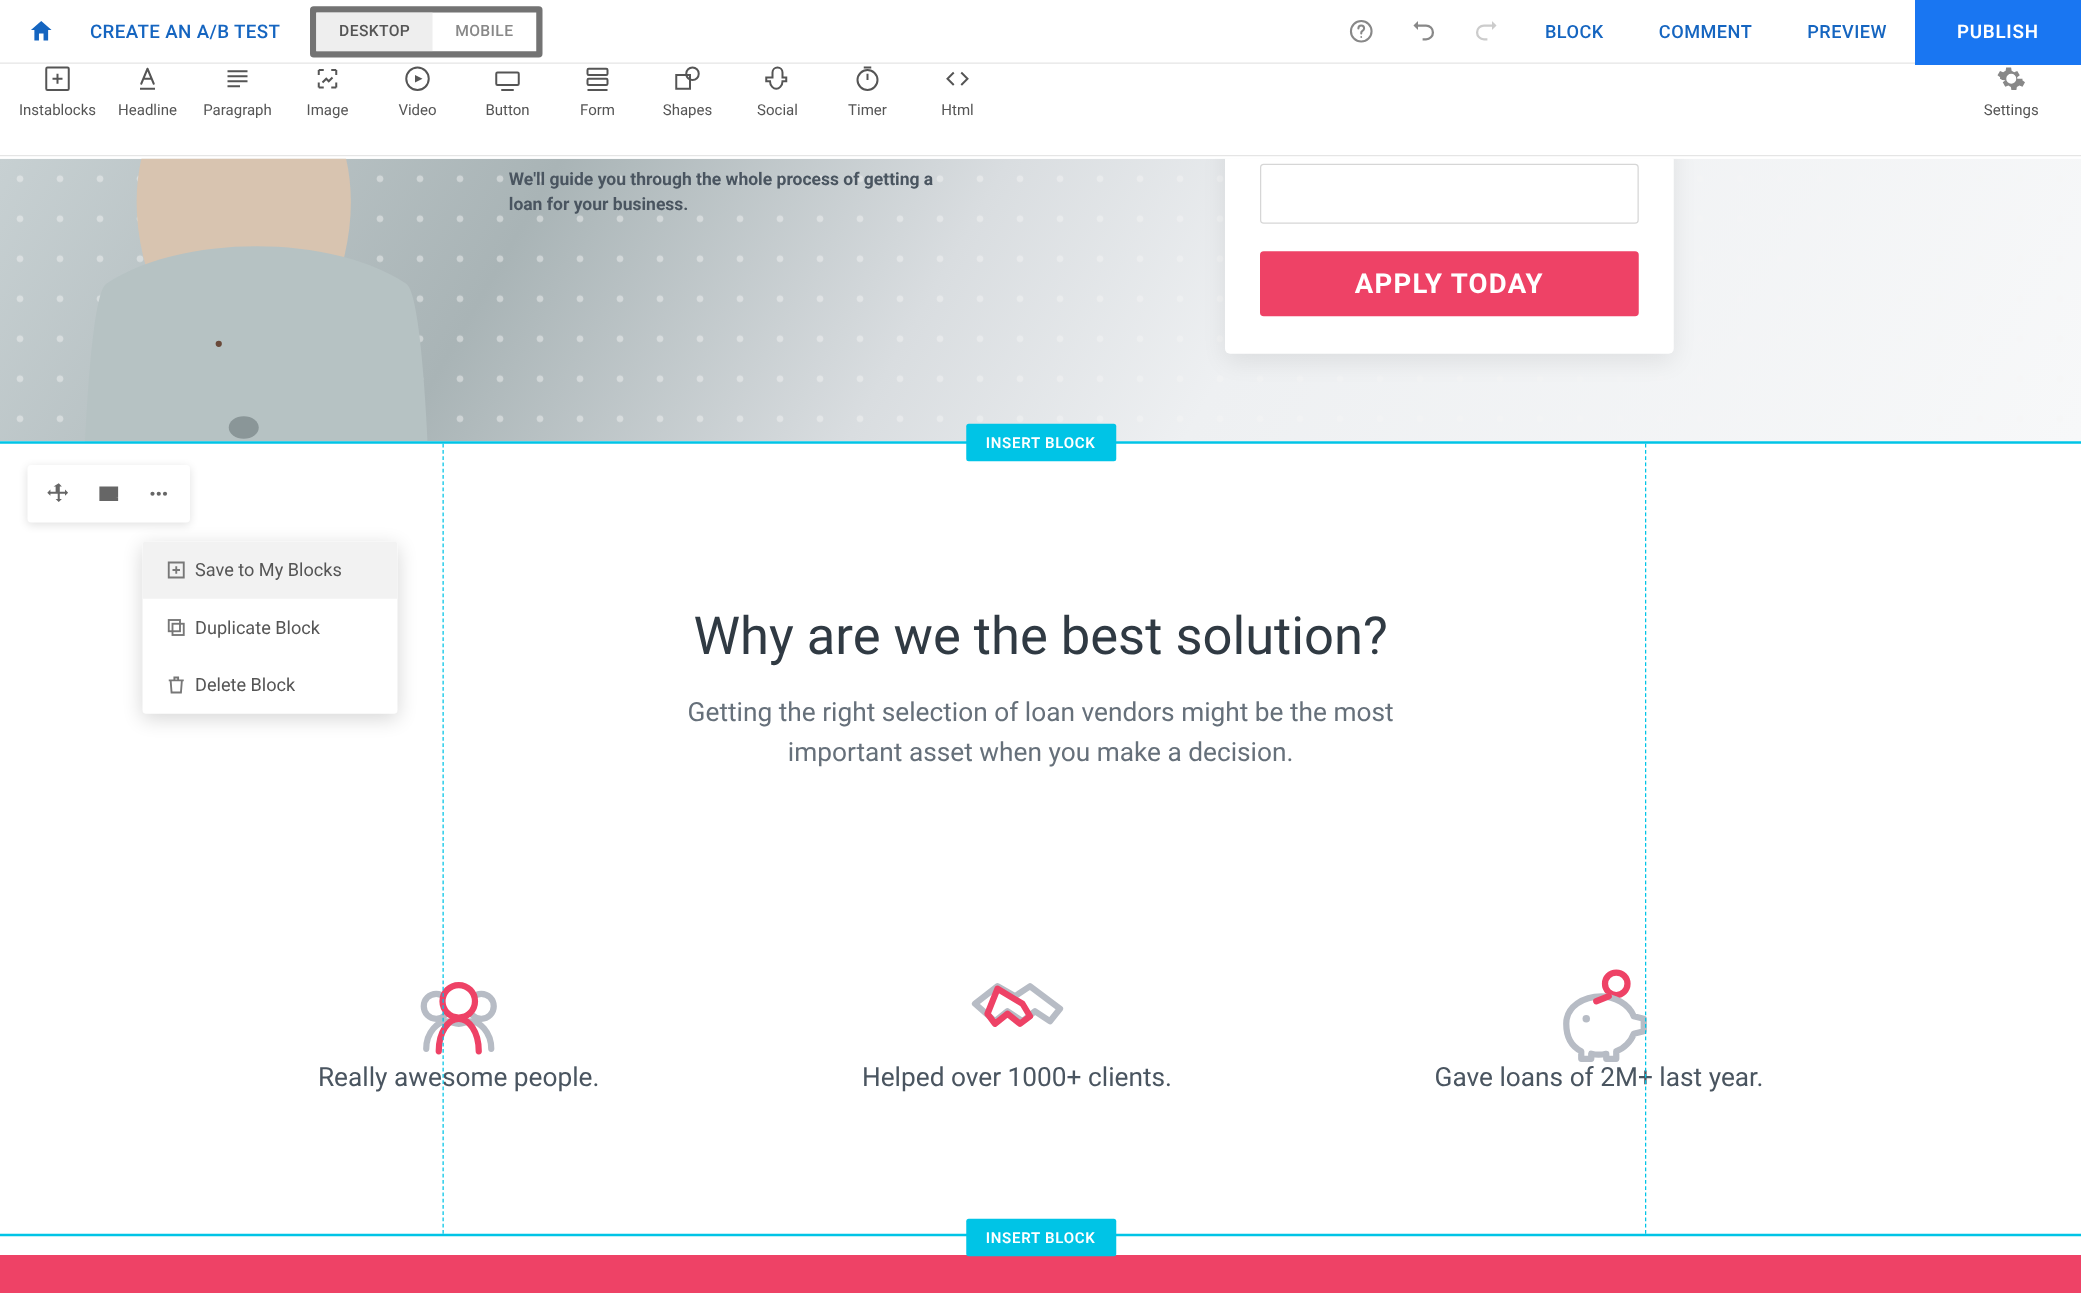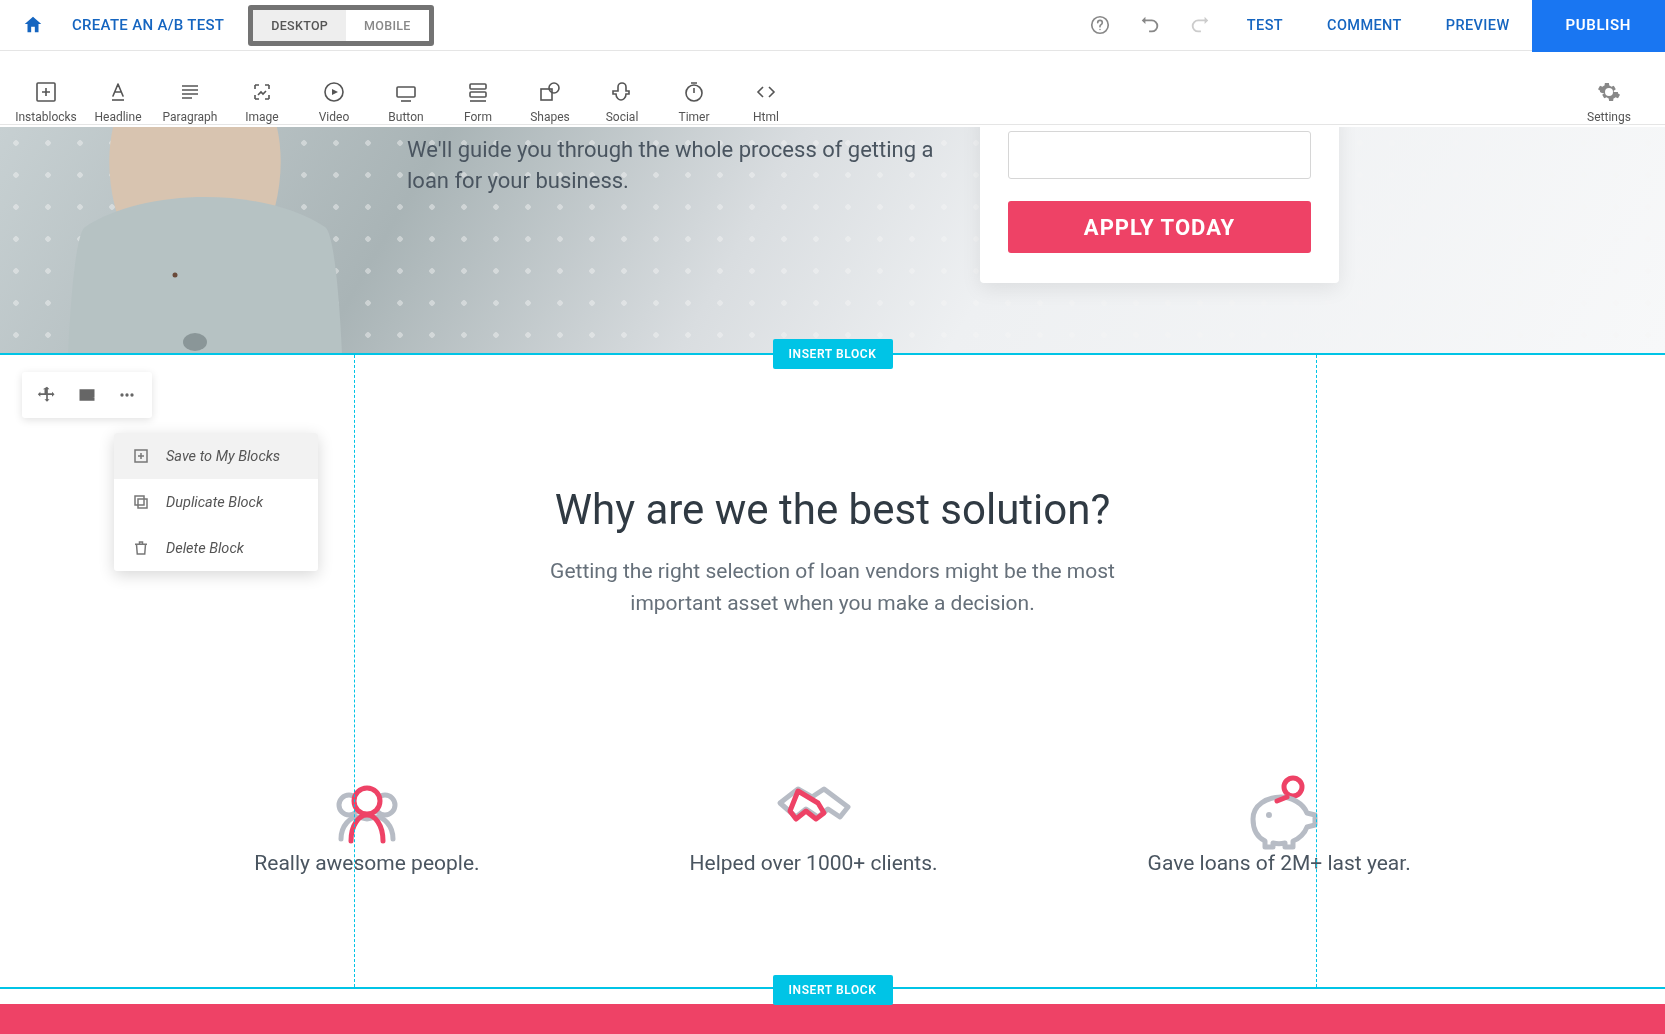--- a/index.html
+++ b/index.html
@@ -13,57 +13,57 @@
   .device-toggle div{padding:8px 18px;font-size:12.5px;font-weight:500;color:#888;cursor:pointer;letter-spacing:.3px;}
   .device-toggle .active{background:#eeeeee;color:#555;}
   .topbar-spacer{flex:1;}
   .top-action{color:#1565c0;font-size:14.5px;font-weight:500;letter-spacing:.4px;cursor:pointer;padding:0 22px;height:53px;display:flex;align-items:center;}
   .top-icon-btn{width:50px;height:53px;display:flex;align-items:center;justify-content:center;cursor:pointer;}
   .top-icon-btn svg{fill:#888;}
   .top-icon-btn.disabled svg{fill:#ccc;}
   .top-icon-btn.help svg{fill:none;stroke:#888;}
   .publish-btn{background:#1976f2;color:#fff;font-size:15px;font-weight:600;letter-spacing:.6px;height:53px;padding:0 34px;display:flex;align-items:center;cursor:pointer;}
   
-  .elembar{height:74px;border-bottom:1px solid #e5e5e5;display:flex;align-items:flex-end;padding:0 10px;position:relative;}
+  .elembar{height:74px;border-bottom:1px solid #e5e5e5;display:flex;align-items:flex-start;padding:0 10px;position:relative;}
   .elem-btn{width:72px;display:flex;flex-direction:column;align-items:center;cursor:pointer;gap:6px;}
   .elem-btn svg{fill:none;stroke:#555;stroke-width:1.6;}
   .elem-label{font-size:12px;color:#555;}
   .elembar-spacer{flex:1;}
   .settings-btn{width:72px;display:flex;flex-direction:column;align-items:center;cursor:pointer;gap:6px;margin-right:10px;}
   .settings-btn svg{fill:#888;}
   
   .canvas{position:absolute;top:127px;left:0;right:0;bottom:0;}
   .canvas-guides{position:absolute;top:226px;left:0;right:0;height:636px;border-top:2px solid #00c4e6;border-bottom:2px solid #00c4e6;pointer-events:none;}
   .canvas-guides::before,.canvas-guides::after{content:"";position:absolute;top:0;bottom:0;border-left:1px dashed #00c4e6;}
   .canvas-guides::before{left:354px;}
   .canvas-guides::after{left:1316px;}
   
   .hero{position:relative;height:226px;overflow:hidden;}
   .hero-bg{position:absolute;inset:0;background:linear-gradient(120deg,#c7d0d2 0%,#a9b4b6 25%,#d9dde0 45%,#eef0f2 60%,#f7f8f9 100%);}
   .hero-dots{position:absolute;inset:0;background-image:radial-gradient(circle,#f5f5f5 2.5px,transparent 3px);background-size:32px 32px;opacity:.45;}
   .hero-fig{position:absolute;left:45px;top:-120px;width:300px;height:460px;}
-  .hero-text{position:absolute;left:407px;top:8px;color:#4a5560;font-size:22px;line-height:1.4;}
+  .hero-text{position:absolute;left:407px;top:8px;color:#4a5560;font-size:14px;line-height:1.4;font-weight:bold;}
   .form-card{position:absolute;right:326px;top:-20px;width:359px;background:#fff;border-radius:4px;box-shadow:0 6px 20px rgba(0,0,0,.08);padding:24px 28px 30px;}
   .form-input{width:100%;height:48px;border:1px solid #d6d6d6;border-radius:3px;margin-bottom:22px;}
   .form-cta{width:100%;height:52px;background:#ee4266;color:#fff;font-size:22px;font-weight:700;letter-spacing:1px;display:flex;align-items:center;justify-content:center;border-radius:3px;cursor:pointer;}
   .insert-pill{position:absolute;left:50%;transform:translateX(-50%);background:#00c4e6;color:#fff;font-size:12px;font-weight:600;letter-spacing:.6px;padding:8px 16px;border-radius:2px;z-index:5;cursor:pointer;}
   
   .solution{position:absolute;top:226px;left:0;right:0;height:458px;text-align:center;}
   .solution h2{font-size:42px;font-weight:400;color:#303a43;margin-top:132px;}
   .solution .sub{color:#66707a;font-size:21px;line-height:1.5;margin-top:22px;}
   .features{display:flex;justify-content:center;gap:210px;margin-top:150px;}
   .feature{display:flex;flex-direction:column;align-items:center;}
   .feature svg{width:92px;height:82px;}
   .feature-caption{color:#4a5560;font-size:21px;}
   
   .block-toolbar{position:absolute;top:245px;left:22px;background:#fff;border-radius:3px;box-shadow:0 2px 8px rgba(0,0,0,.12);display:flex;padding:6px 8px;gap:6px;z-index:10;}
   .bt-btn{width:34px;height:34px;display:flex;align-items:center;justify-content:center;cursor:pointer;border-radius:3px;}
   .bt-btn svg{fill:#666;}
   .context-menu{position:absolute;top:306px;left:114px;width:204px;background:#fff;border-radius:3px;box-shadow:0 4px 16px rgba(0,0,0,.16);z-index:11;overflow:hidden;}
-  .ctx-item{display:flex;align-items:center;gap:16px;padding:14px 18px;font-size:14.5px;color:#555;cursor:pointer;font-style:italic;}
+  .ctx-item{display:flex;align-items:center;gap:6px;padding:14px 18px;font-size:14.5px;color:#555;cursor:pointer;}
   .ctx-item.hover{background:#f2f2f2;}
   .ctx-item svg{fill:#777;width:18px;height:18px;flex-shrink:0;}
   
   .footer-sliver{position:absolute;top:877px;left:0;right:0;height:30px;background:#ee4266;}
 </style>
 </head>
 <body>
 
 <div class="topbar">
   <div class="home-icon">
@@ -87,21 +87,21 @@
   <div class="top-icon-btn">
     <svg width="26" height="22" viewBox="0 0 24 24">
         <path d="M7 11l-4-4 4-4v3h7a7 7 0 010 14h-3v-2h3a5 5 0 000-10H7v3z"></path>
       </svg>
   </div>
   <div class="top-icon-btn disabled">
     <svg width="26" height="22" viewBox="0 0 24 24">
         <path d="M17 11l4-4-4-4v3h-7a7 7 0 000 14h3v-2h-3a5 5 0 010-10h7v3z"></path>
       </svg>
   </div>
-  <div class="top-action">TEST</div>
+  <div class="top-action">BLOCK</div>
   <div class="top-action">COMMENT</div>
   <div class="top-action">PREVIEW</div>
   <div class="publish-btn">PUBLISH</div>
 </div>
 
 <div class="elembar">
   <div class="elem-btn">
     <svg width="26" height="24" viewBox="0 0 24 24">
         <rect x="3" y="3" width="18" height="18" rx="1"></rect>
         <path d="M12 8v8M8 12h8"></path>

